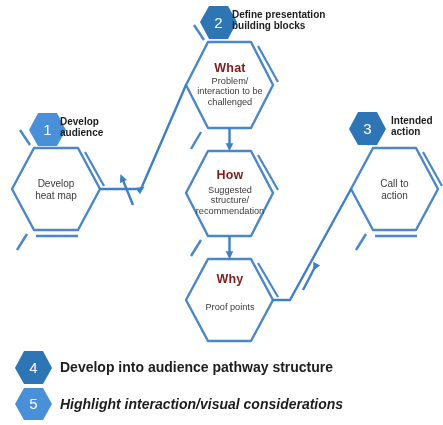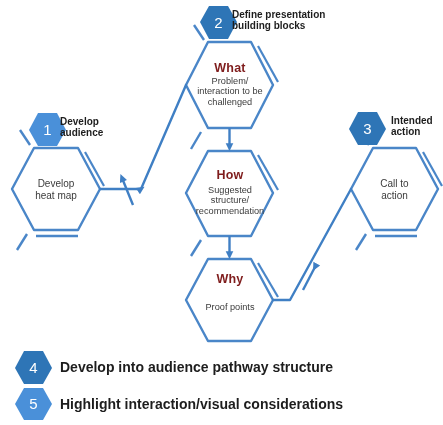--- a/index.html
+++ b/index.html
@@ -152,15 +152,15 @@
     <div>Define presentation</div>
     <div>building blocks</div>
   </div>
 
   <div class="badge-label" style="left:391px;top:115px;">
     <div>Intended</div>
     <div>action</div>
   </div>
 
   <div class="legend-label" style="left:60px;top:361px;">Develop into audience pathway structure</div>
-  <div class="legend-label" style="left:60px;top:398px;">Highlight interaction/visual considerations</div>
+  <div class="legend-label" style="left:60px;top:398px;font-style:italic;">Highlight interaction/visual considerations</div>
 
 </div>
 
 </body></html>

